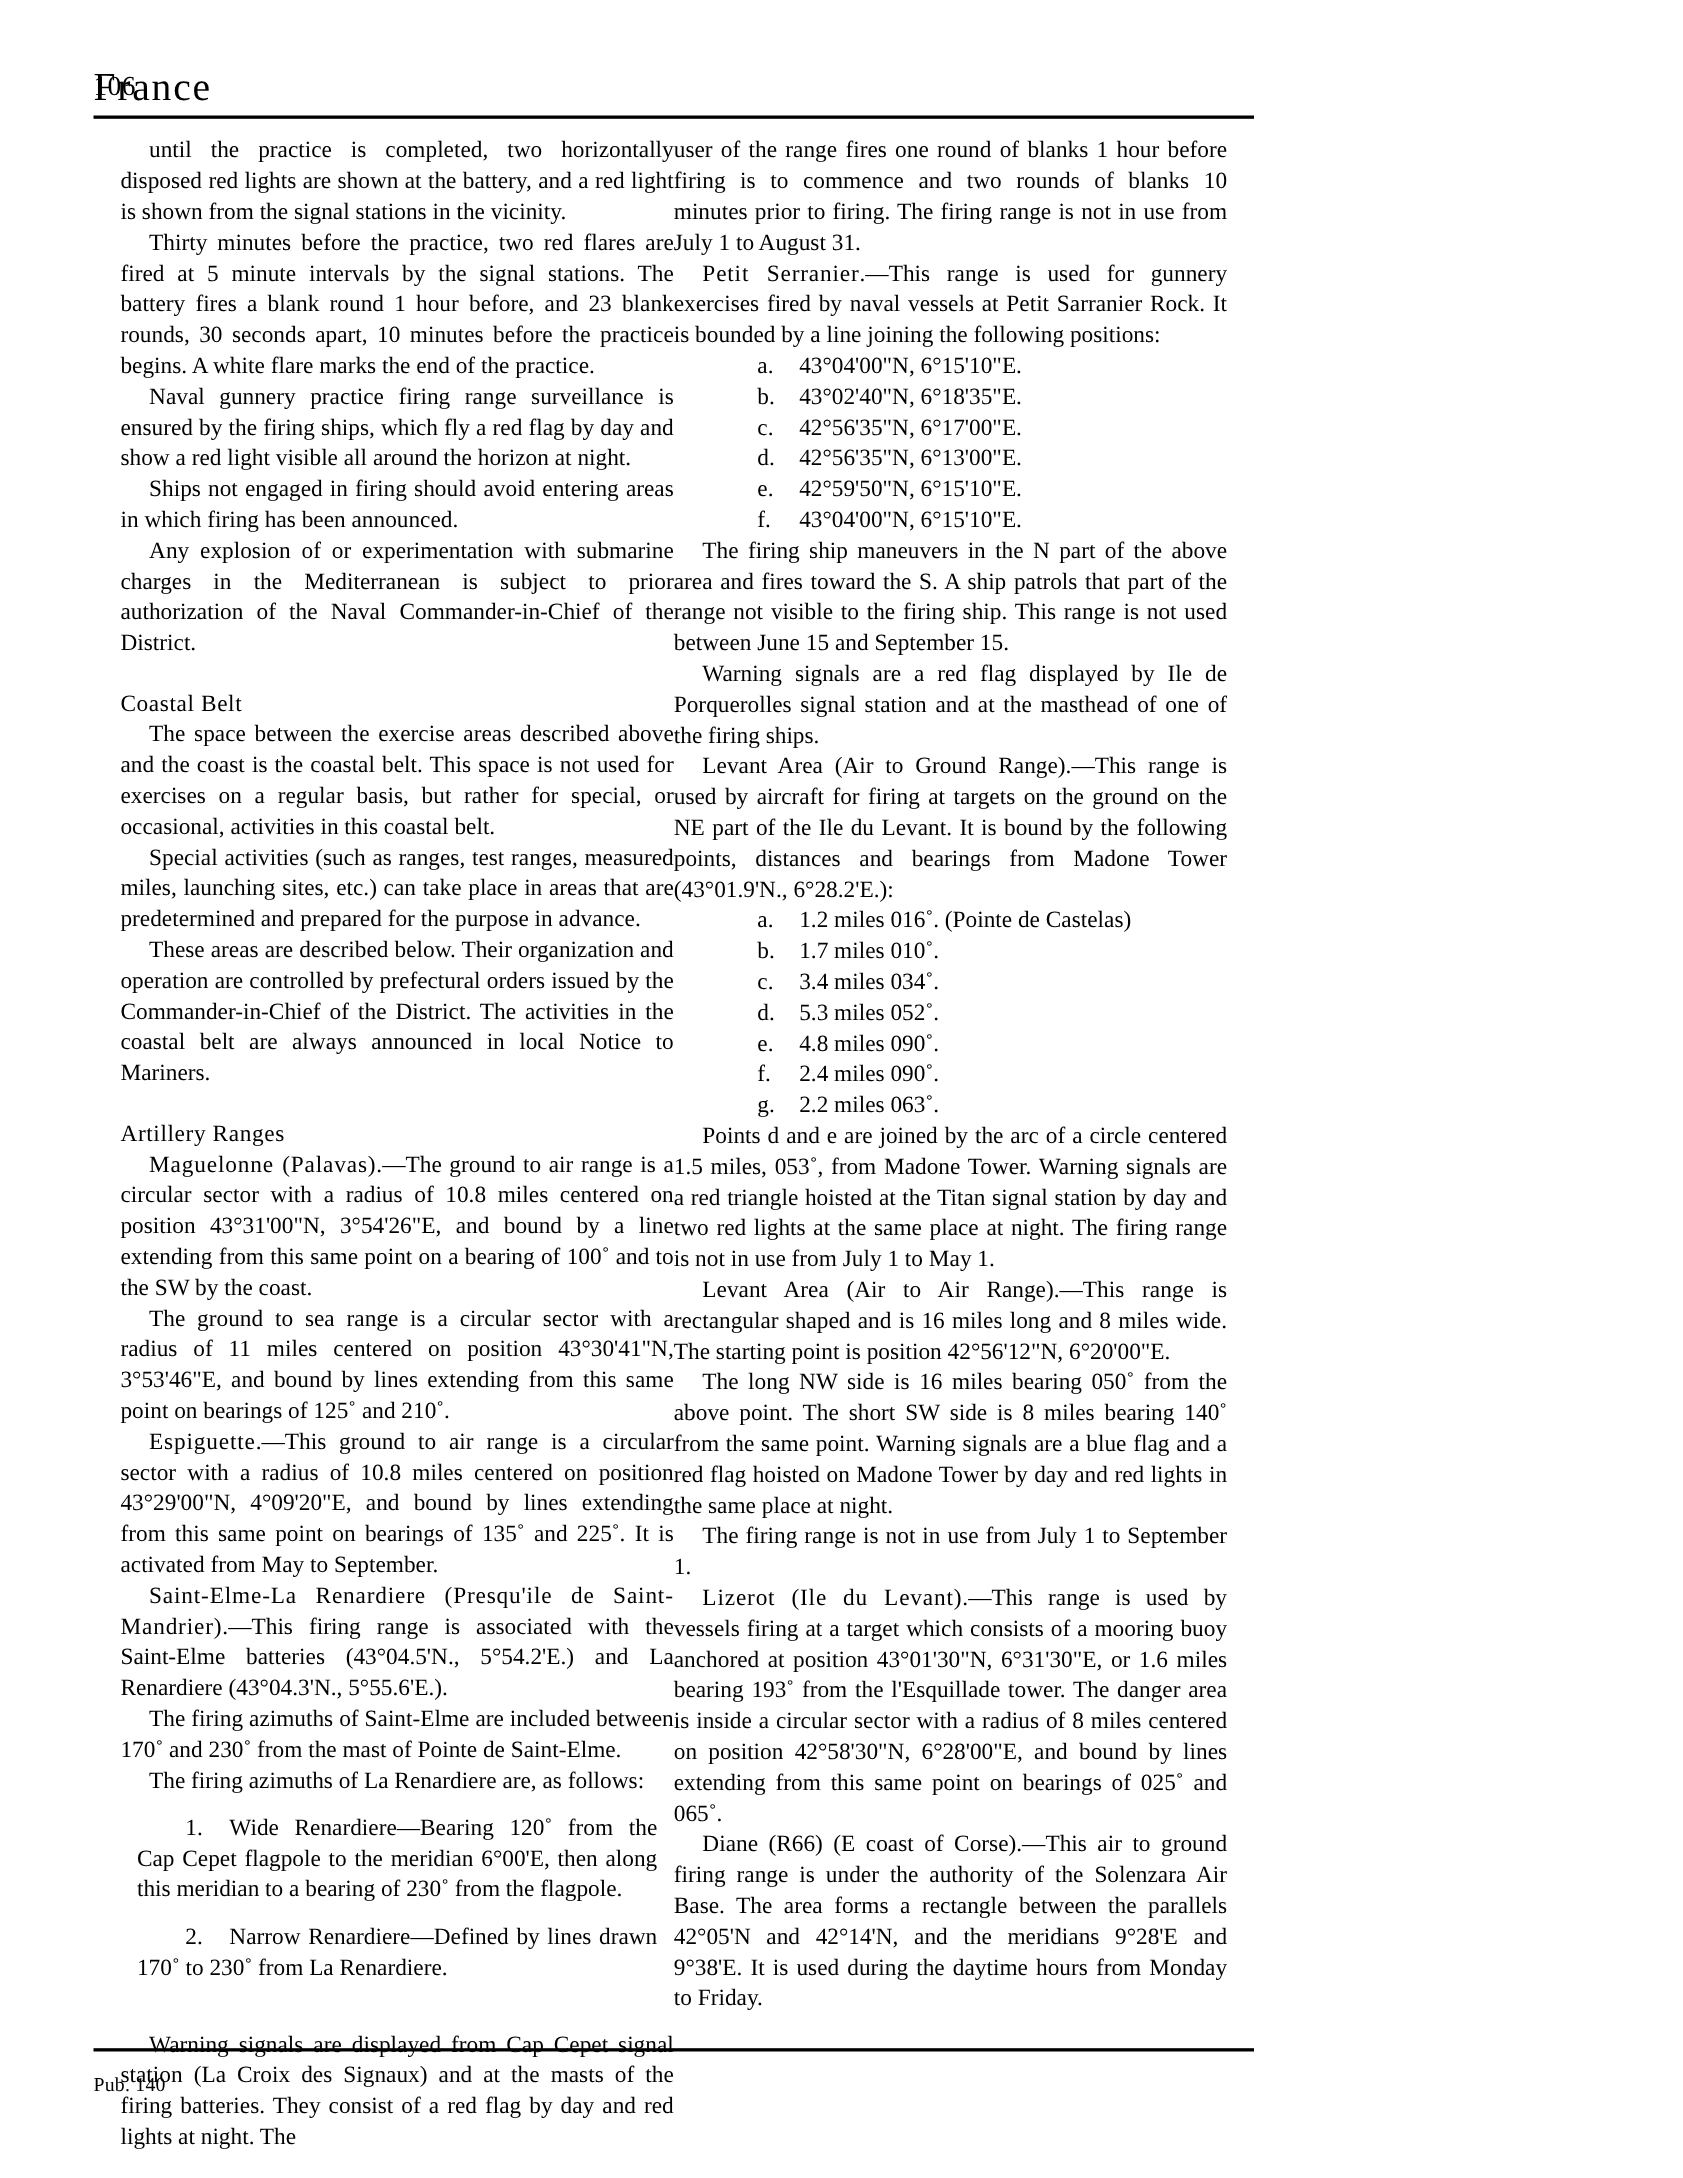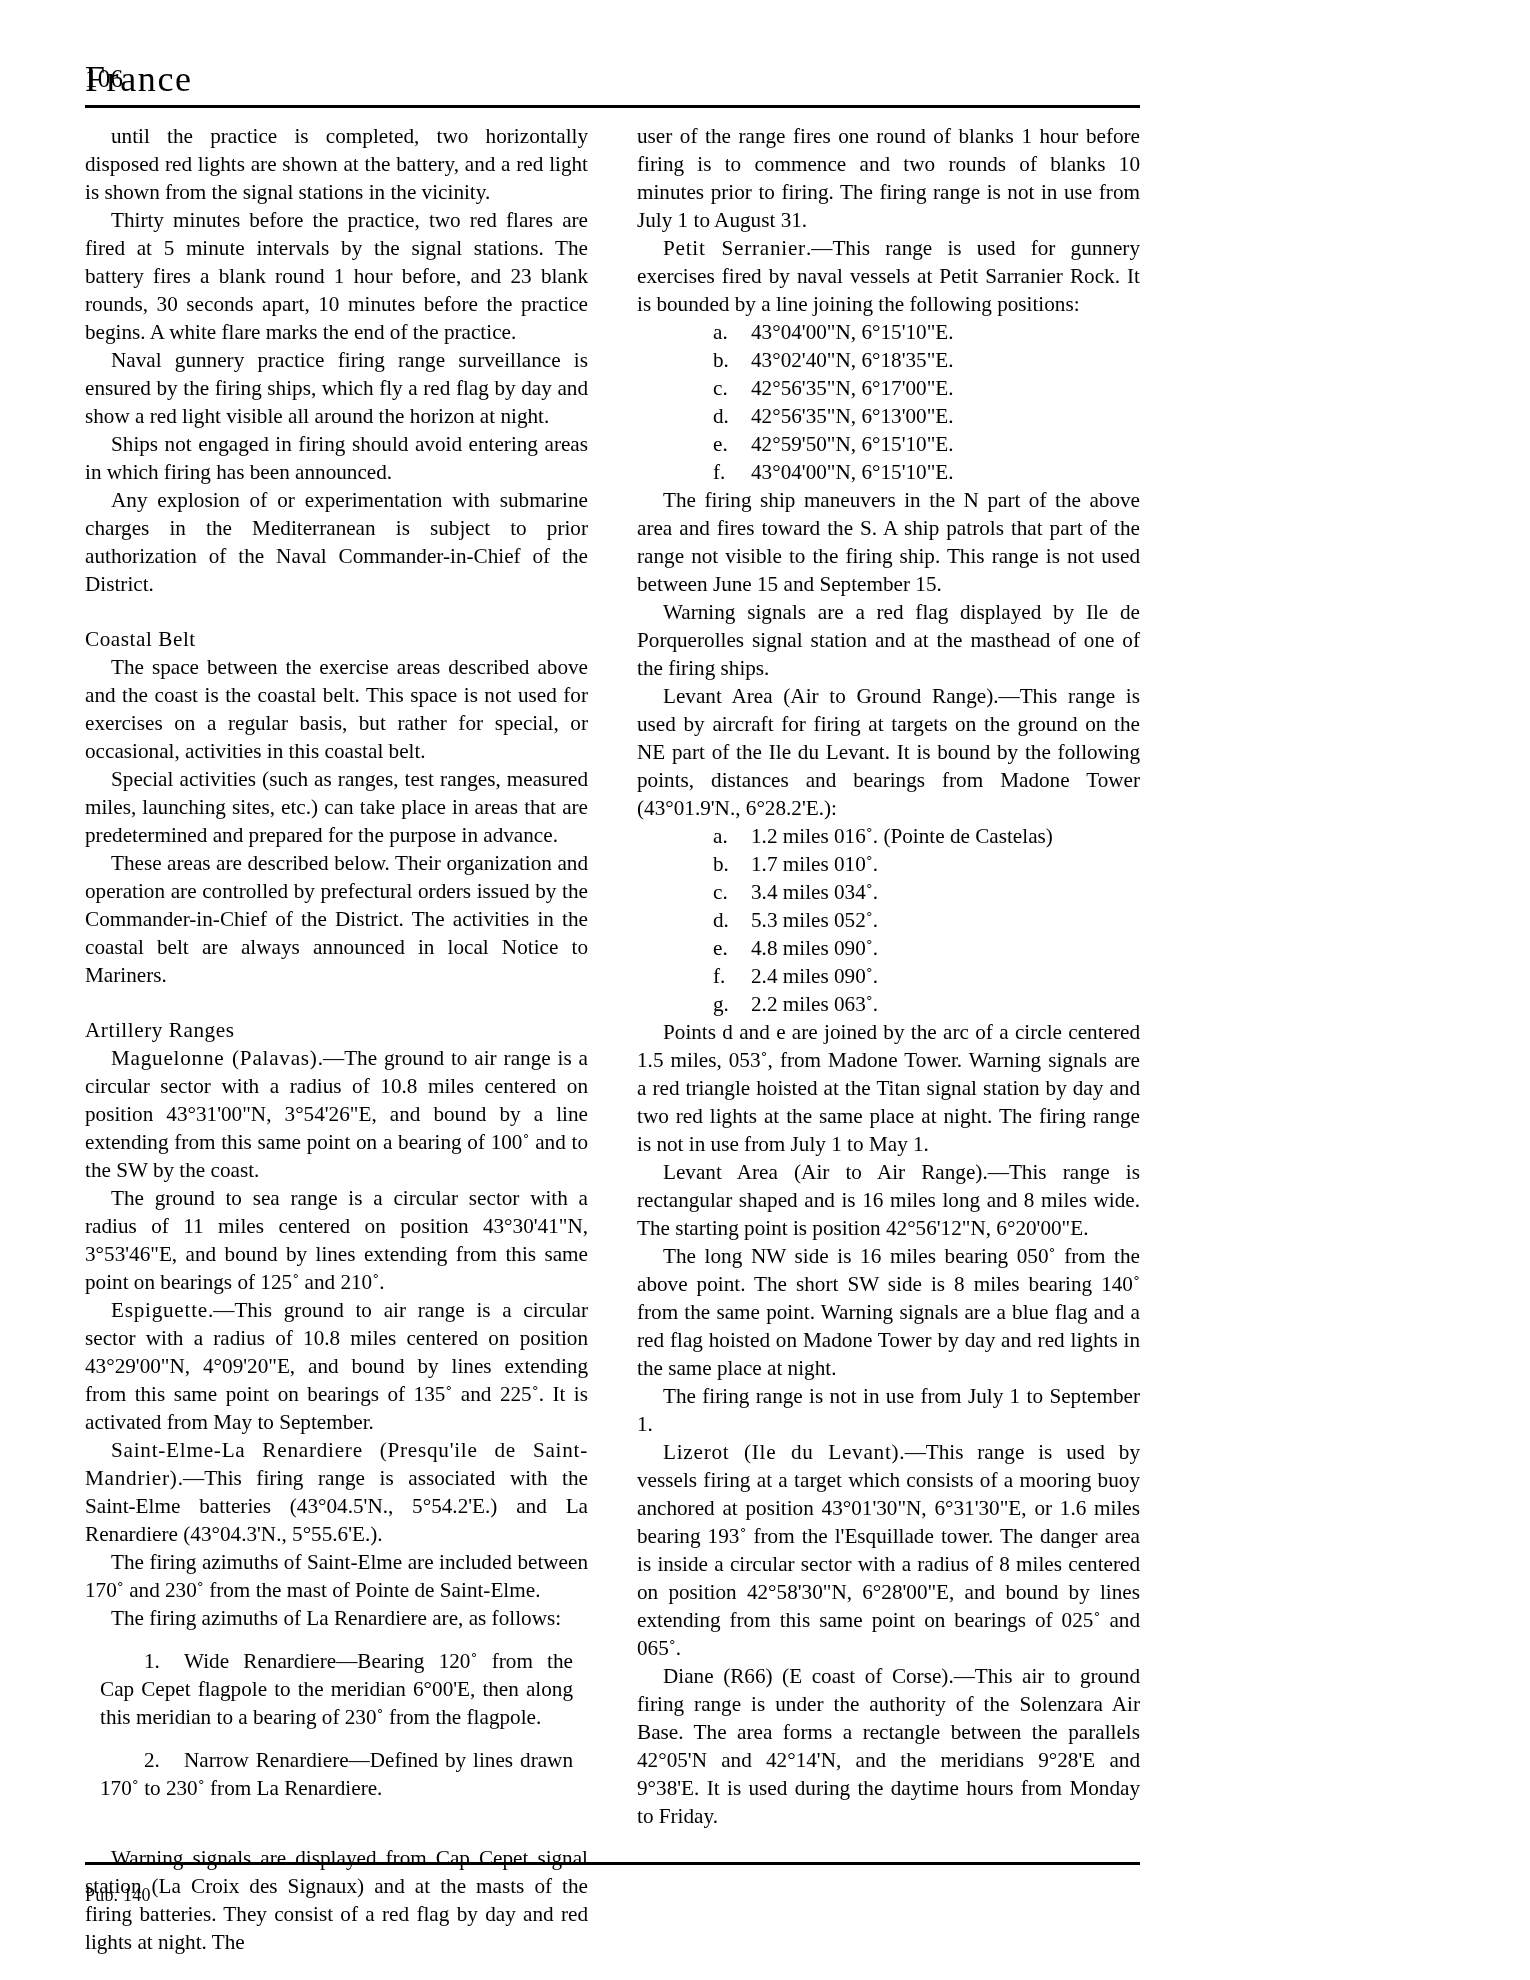--- a/index.html
+++ b/index.html
@@ -77,21 +77,21 @@
   }
 
   
   .columns {
     position: absolute;
     left: 85px;
     top: 122px;
     width: 1055px;
     height: 1730px;
     display: flex;
-    justify-content: space-between;
+    justify-content: center;
   }
   .col {
     width: 503px;
     font-size: 21.2px;
     line-height: 28.0px;
     text-align: justify;
     text-justify: inter-word;
     -webkit-hyphens: none;
     hyphens: none;
   }

